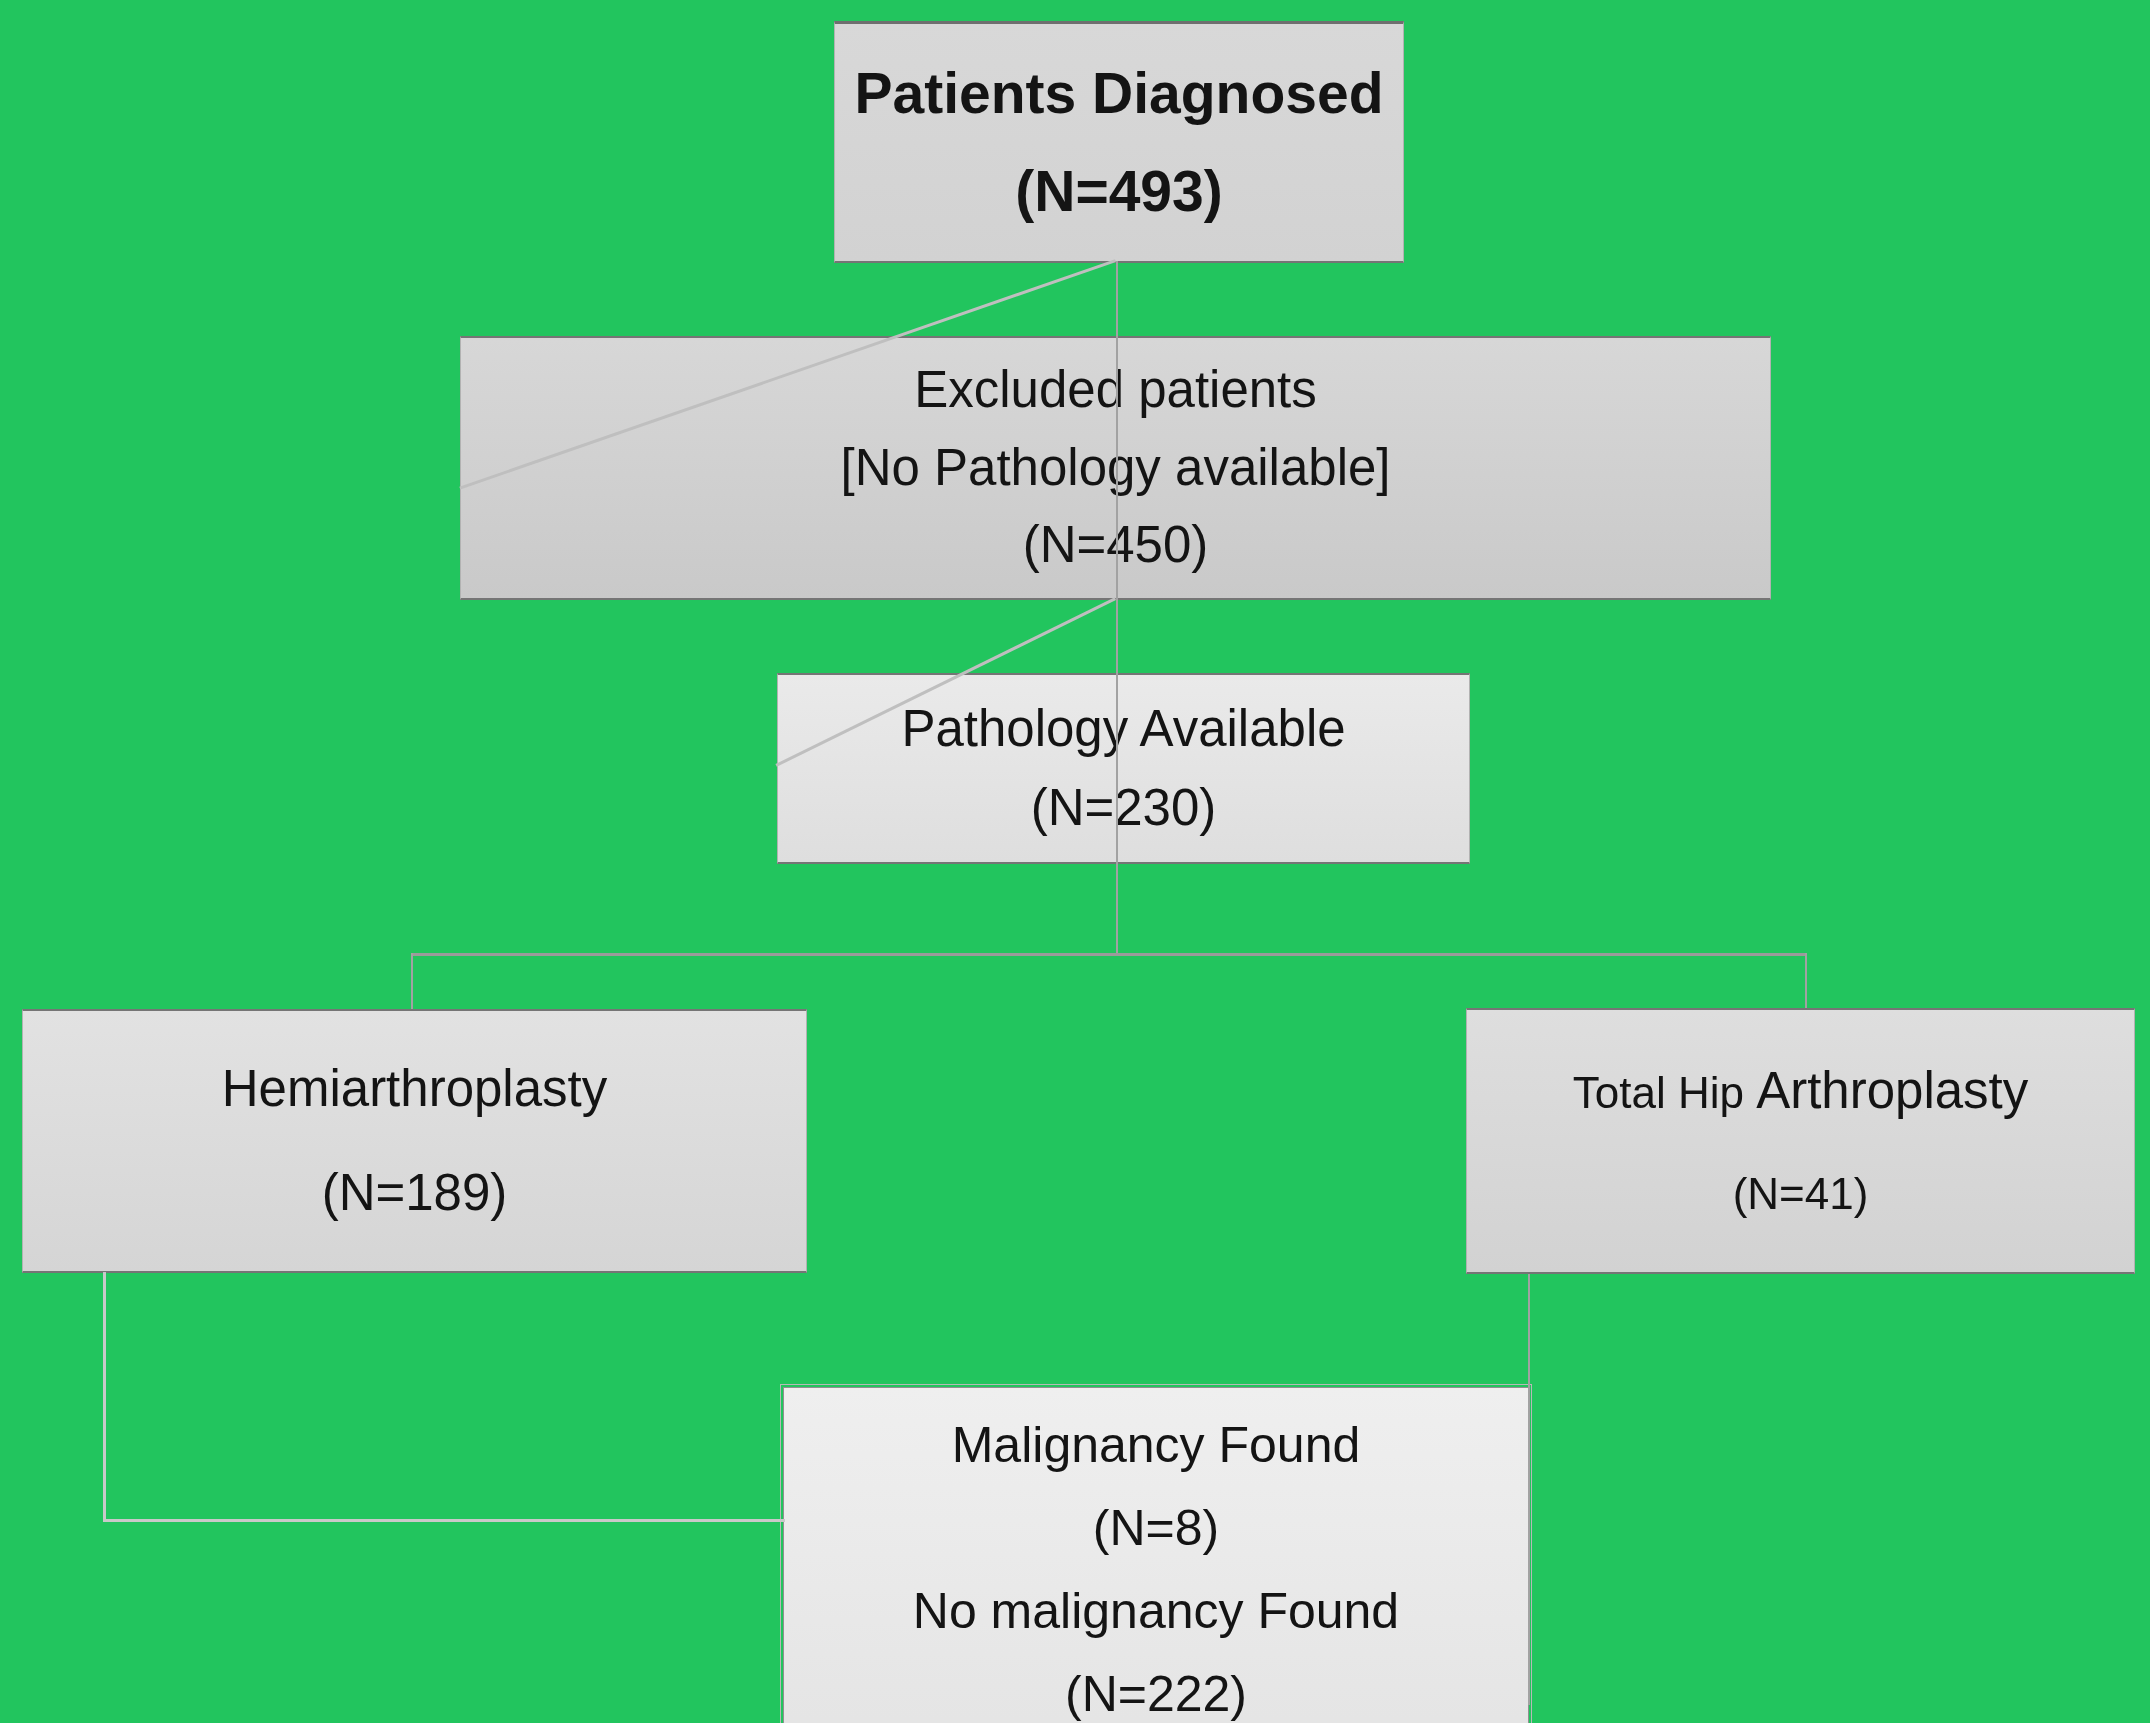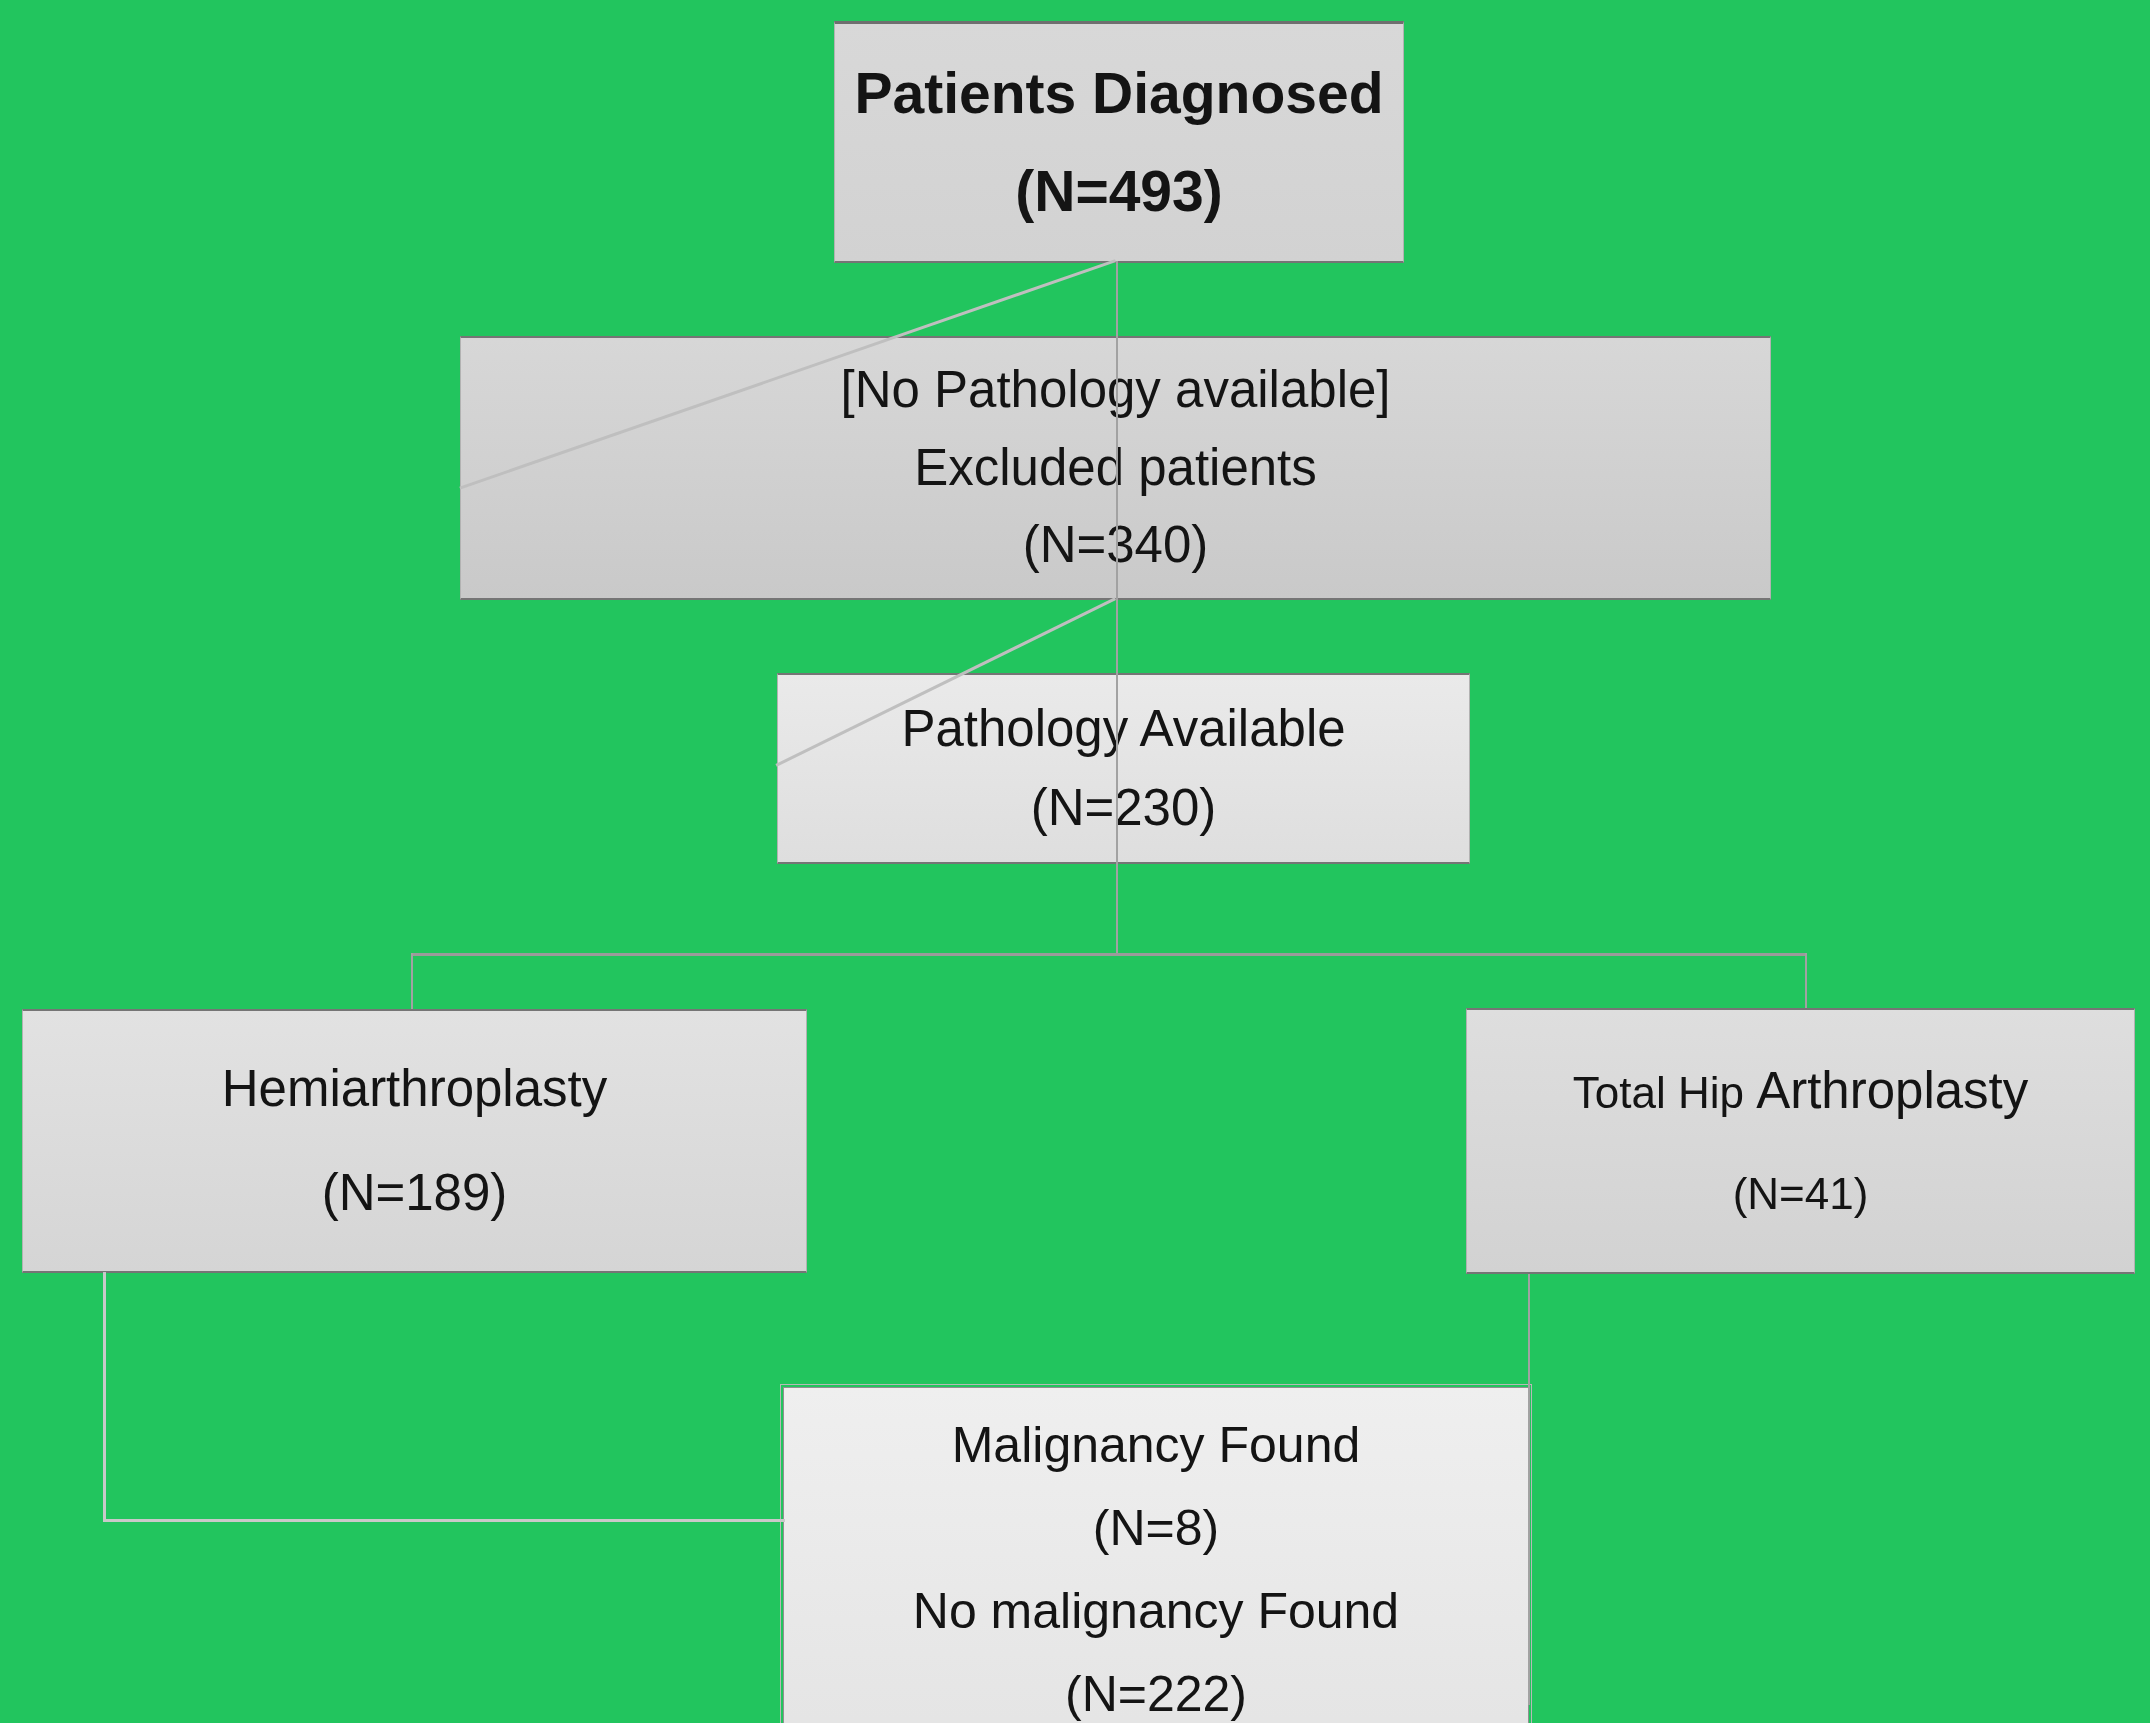--- a/index.html
+++ b/index.html
@@ -104,23 +104,23 @@
   <div class="line" id="conn-elbow-v"></div>
   <div class="line hline" id="conn-elbow-h"></div>
   <div class="line vline" id="conn-tha-drop"></div>
 
   <div class="node" id="box-patients">
     <div class="nline">Patients Diagnosed</div>
     <div class="nline">(N=493)</div>
   </div>
 
   <div class="node" id="box-excluded">
+    <div class="nline">Excluded patients</div>
     <div class="nline">[No Pathology available]</div>
-    <div class="nline">Excluded patients</div>
-    <div class="nline">(N=340)</div>
+    <div class="nline">(N=450)</div>
   </div>
 
   <div class="node" id="box-pathology">
     <div class="nline">Pathology Available</div>
     <div class="nline">(N=230)</div>
   </div>
 
   <div class="node" id="box-hemi">
     <div class="nline">Hemiarthroplasty</div>
     <div class="nline">(N=189)</div>

